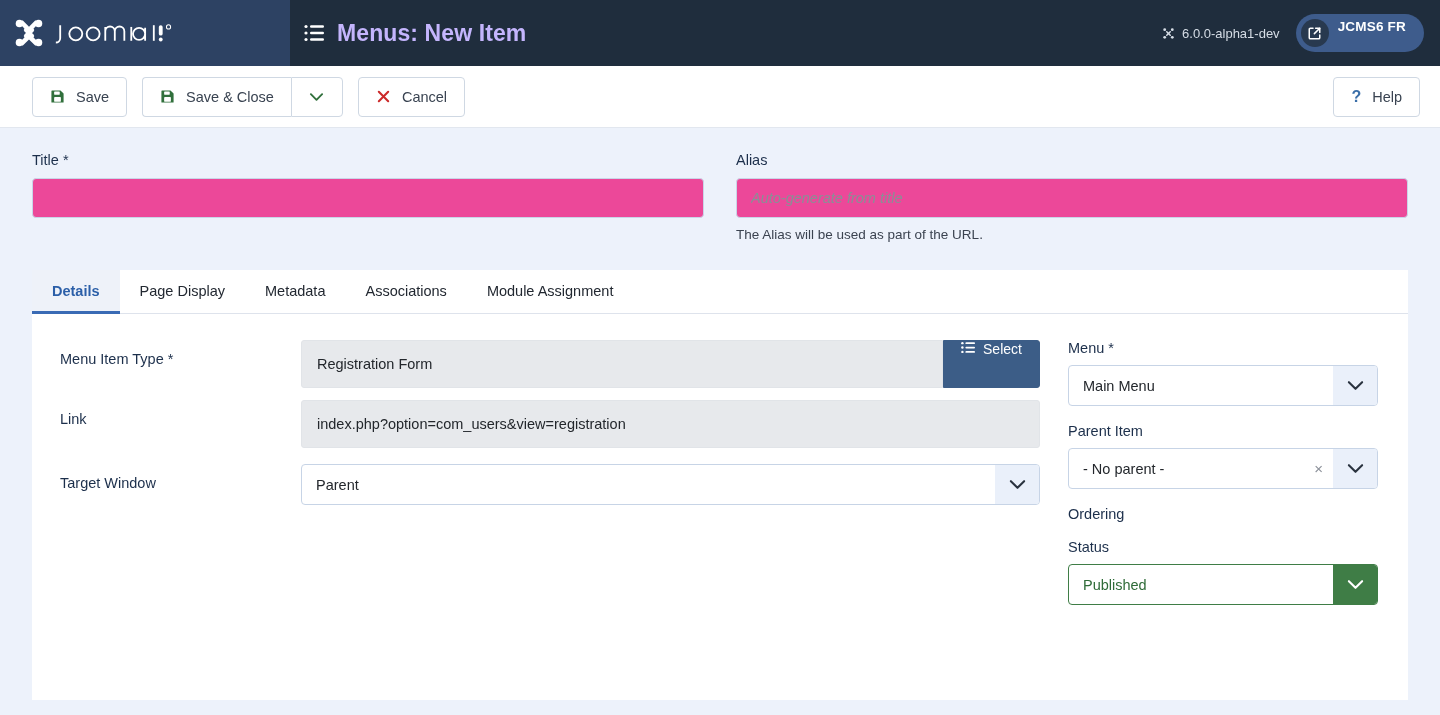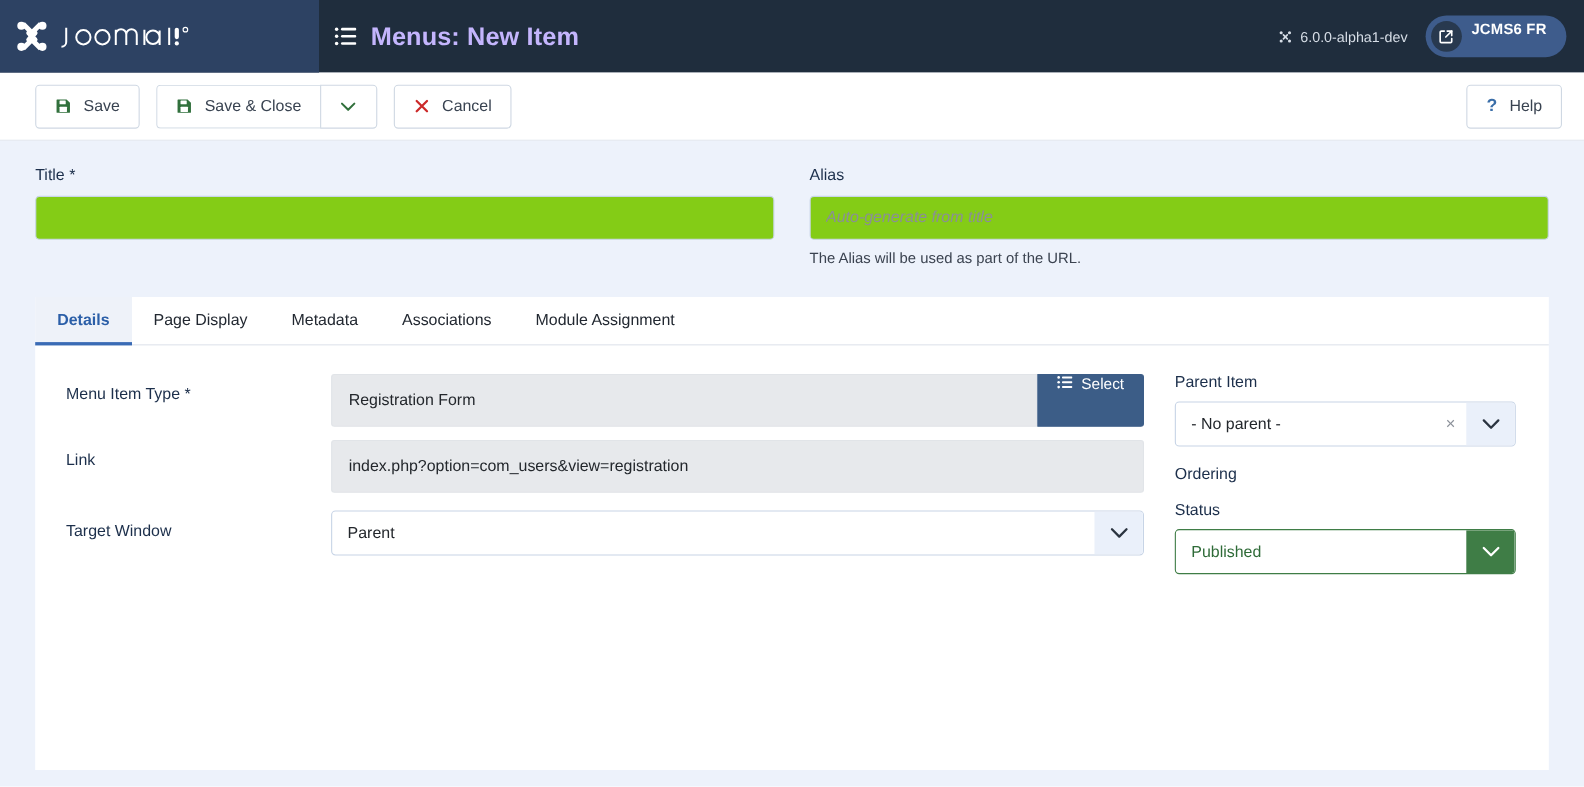--- a/index.html
+++ b/index.html
@@ -146,21 +146,21 @@
     font-size: 14.5px;
     color: #1c2f4b;
     margin-bottom: 10px;
   }
   .req { color: #1c2f4b; }
   .tinput {
     width: 100%;
     height: 40px;
     border: 1px solid #c9d6e8;
     border-radius: 4px;
-    background: #84cc16;
+    background: #ec4899;
     padding: 0 14px;
     font-size: 14.5px;
     font-family: "Liberation Sans", sans-serif;
     color: #22262a;
     outline: none;
   }
   .tinput::placeholder { color:#8a8f96; font-style: italic; }
   .helptext {
     margin-top: 9px;
     font-size: 13.5px;
@@ -508,20 +508,36 @@
               </div>
             </div>
           </div>
         </div>
 
 
       </div>
 
       <div class="side-col">
 
+        <div class="side-field">
+          <label class="side-label">
+            <span>Menu</span>
+            <span class="req">*</span>
+          </label>
+          <div class="side-row">
+            <div class="sel">
+              <div class="sel-value">Main Menu</div>
+              <div class="sel-caret">
+                <svg viewBox="0 0 18 11" aria-hidden="true">
+                  <path d="M2 2 L9 9 L16 2" fill="none" stroke="#2b3440" stroke-width="2.2" stroke-linecap="round" stroke-linejoin="round"></path>
+                </svg>
+              </div>
+            </div>
+          </div>
+        </div>
 
         <div class="side-field">
           <label class="side-label">Parent Item</label>
           <div class="side-row">
             <div class="sel">
               <div class="sel-value">- No parent -</div>
               <div class="sel-clear">×</div>
               <div class="sel-caret">
                 <svg viewBox="0 0 18 11" aria-hidden="true">
                   <path d="M2 2 L9 9 L16 2" fill="none" stroke="#2b3440" stroke-width="2.2" stroke-linecap="round" stroke-linejoin="round"></path>

